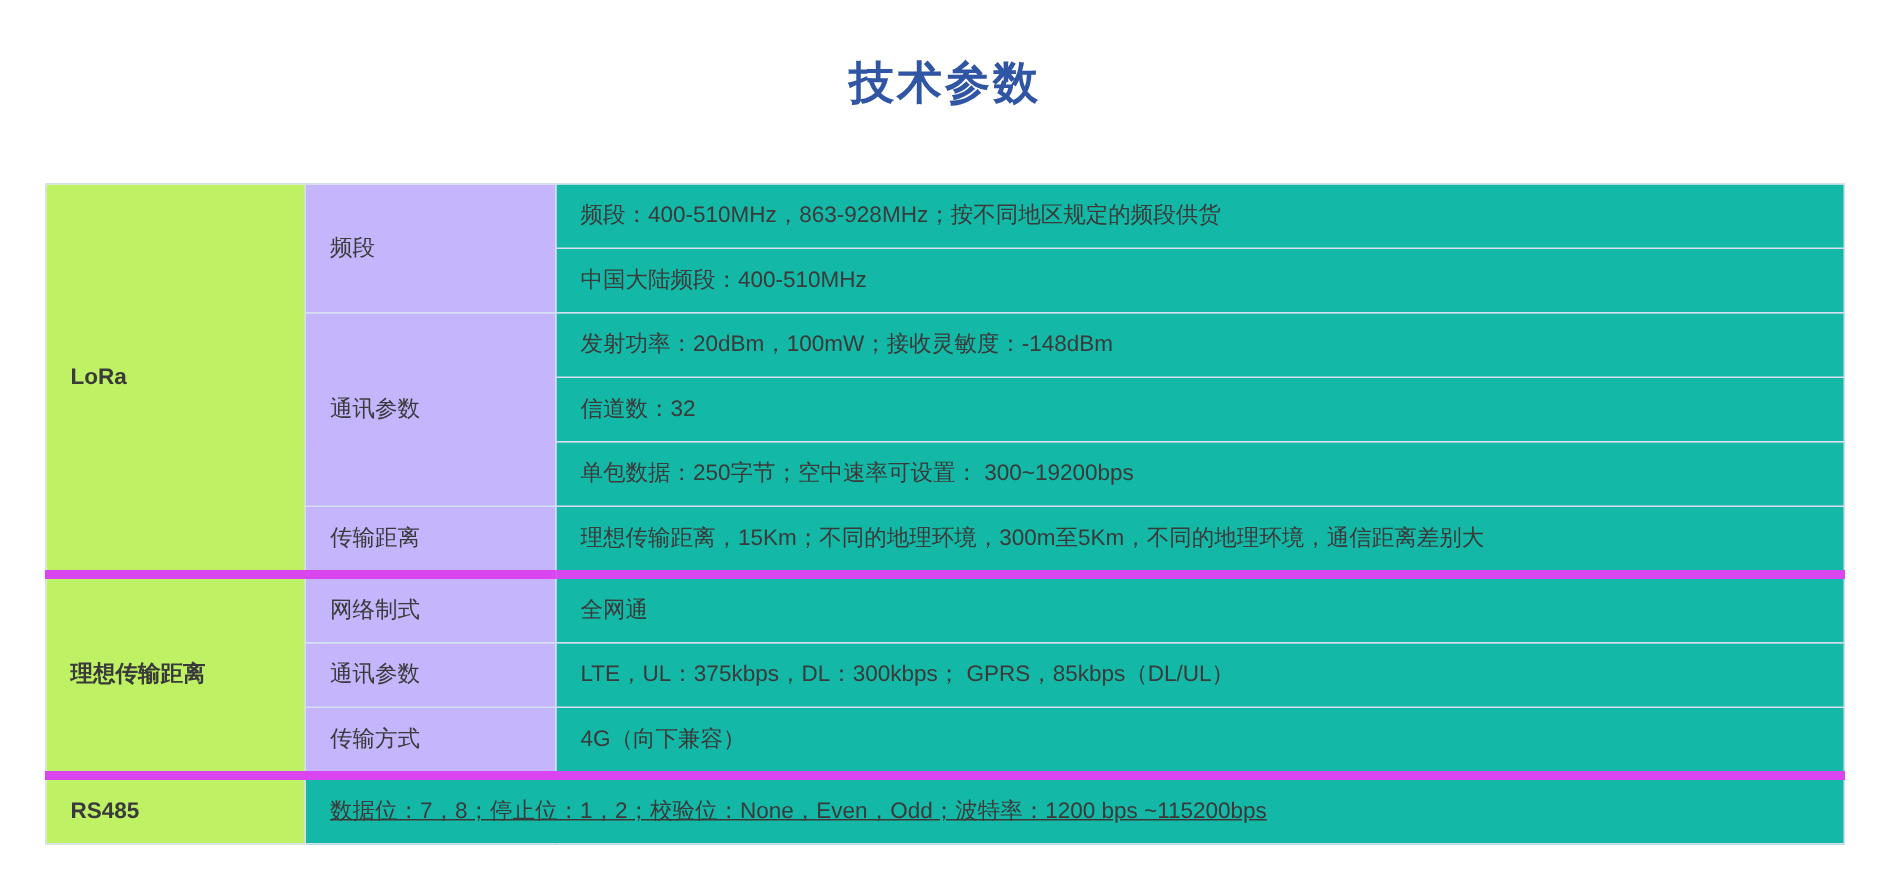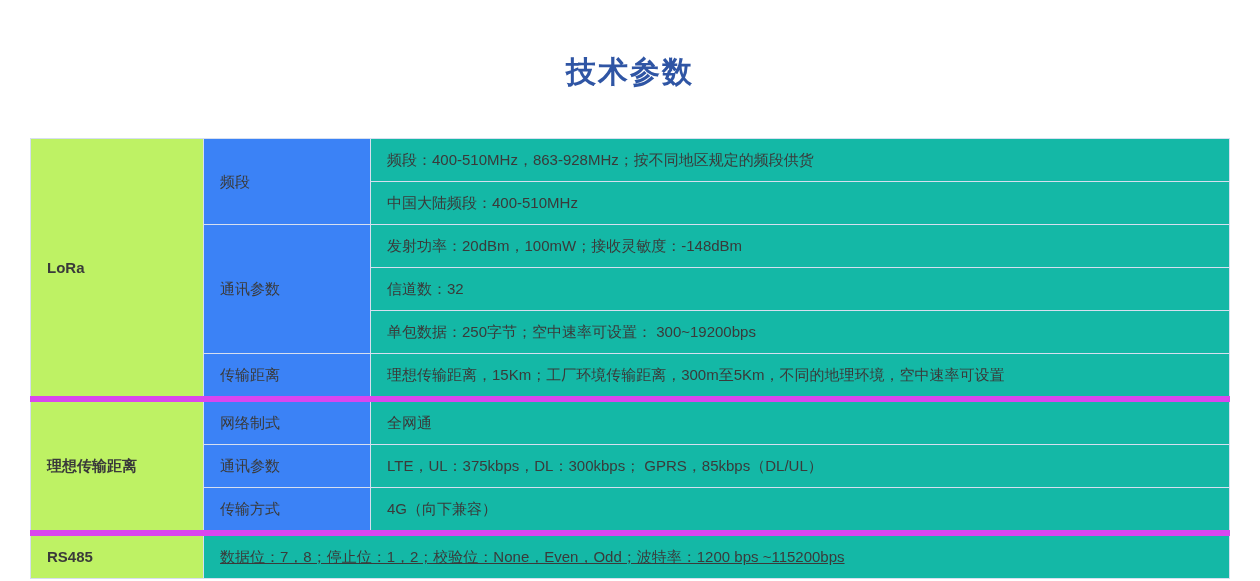--- a/index.html
+++ b/index.html
@@ -19,21 +19,21 @@
     width: 1260px;
     height: 581px;
     box-sizing: border-box;
   }
   .page-title {
     text-align: center;
     font-size: 30px;
     font-weight: bold;
     color: #2f55a4;
     letter-spacing: 2px;
-    padding-top: 52px;
+    padding-top: 36px;
     padding-bottom: 0;
     line-height: 40px;
   }
   .spec-table-wrap {
     margin: 46px 30px 0 30px;
   }
   table.spec-table {
     border-collapse: collapse;
     width: 1200px;
     table-layout: fixed;
@@ -51,21 +51,21 @@
   }
   td.group-cell {
     background: #bef264;
     font-weight: bold;
     color: #223355;
     width: 140px;
     font-size: 16px;
     border-left: 1px solid #b9c6e0;
   }
   td.sub-cell {
-    background: #3b82f6;
+    background: #c4b5fd;
     width: 134px;
     color: #3a3a3a;
     margin-left: 30px;
   }
   td.value-cell {
     background: #14b8a6;
   }
   tr.section-sep td {
     border-top: 6px solid #d946ef;
   }
@@ -101,21 +101,21 @@
           <td class="value-cell last-col">发射功率：20dBm，100mW；接收灵敏度：-148dBm</td>
         </tr>
         <tr>
           <td class="value-cell last-col">信道数：32</td>
         </tr>
         <tr>
           <td class="value-cell last-col">单包数据：250字节；空中速率可设置： 300~19200bps</td>
         </tr>
         <tr>
           <td class="sub-cell">传输距离</td>
-          <td class="value-cell last-col">理想传输距离，15Km；工厂环境传输距离，300m至5Km，不同的地理环境，空中速率可设置</td>
+          <td class="value-cell last-col">理想传输距离，15Km；不同的地理环境，300m至5Km，不同的地理环境，通信距离差别大</td>
         </tr>
 
         <tr class="section-sep">
           <td class="group-cell" rowspan="3">理想传输距离</td>
           <td class="sub-cell">网络制式</td>
           <td class="value-cell last-col">全网通</td>
         </tr>
         <tr>
           <td class="sub-cell">通讯参数</td>
           <td class="value-cell last-col">LTE，UL：375kbps，DL：300kbps； GPRS，85kbps（DL/UL）</td>

